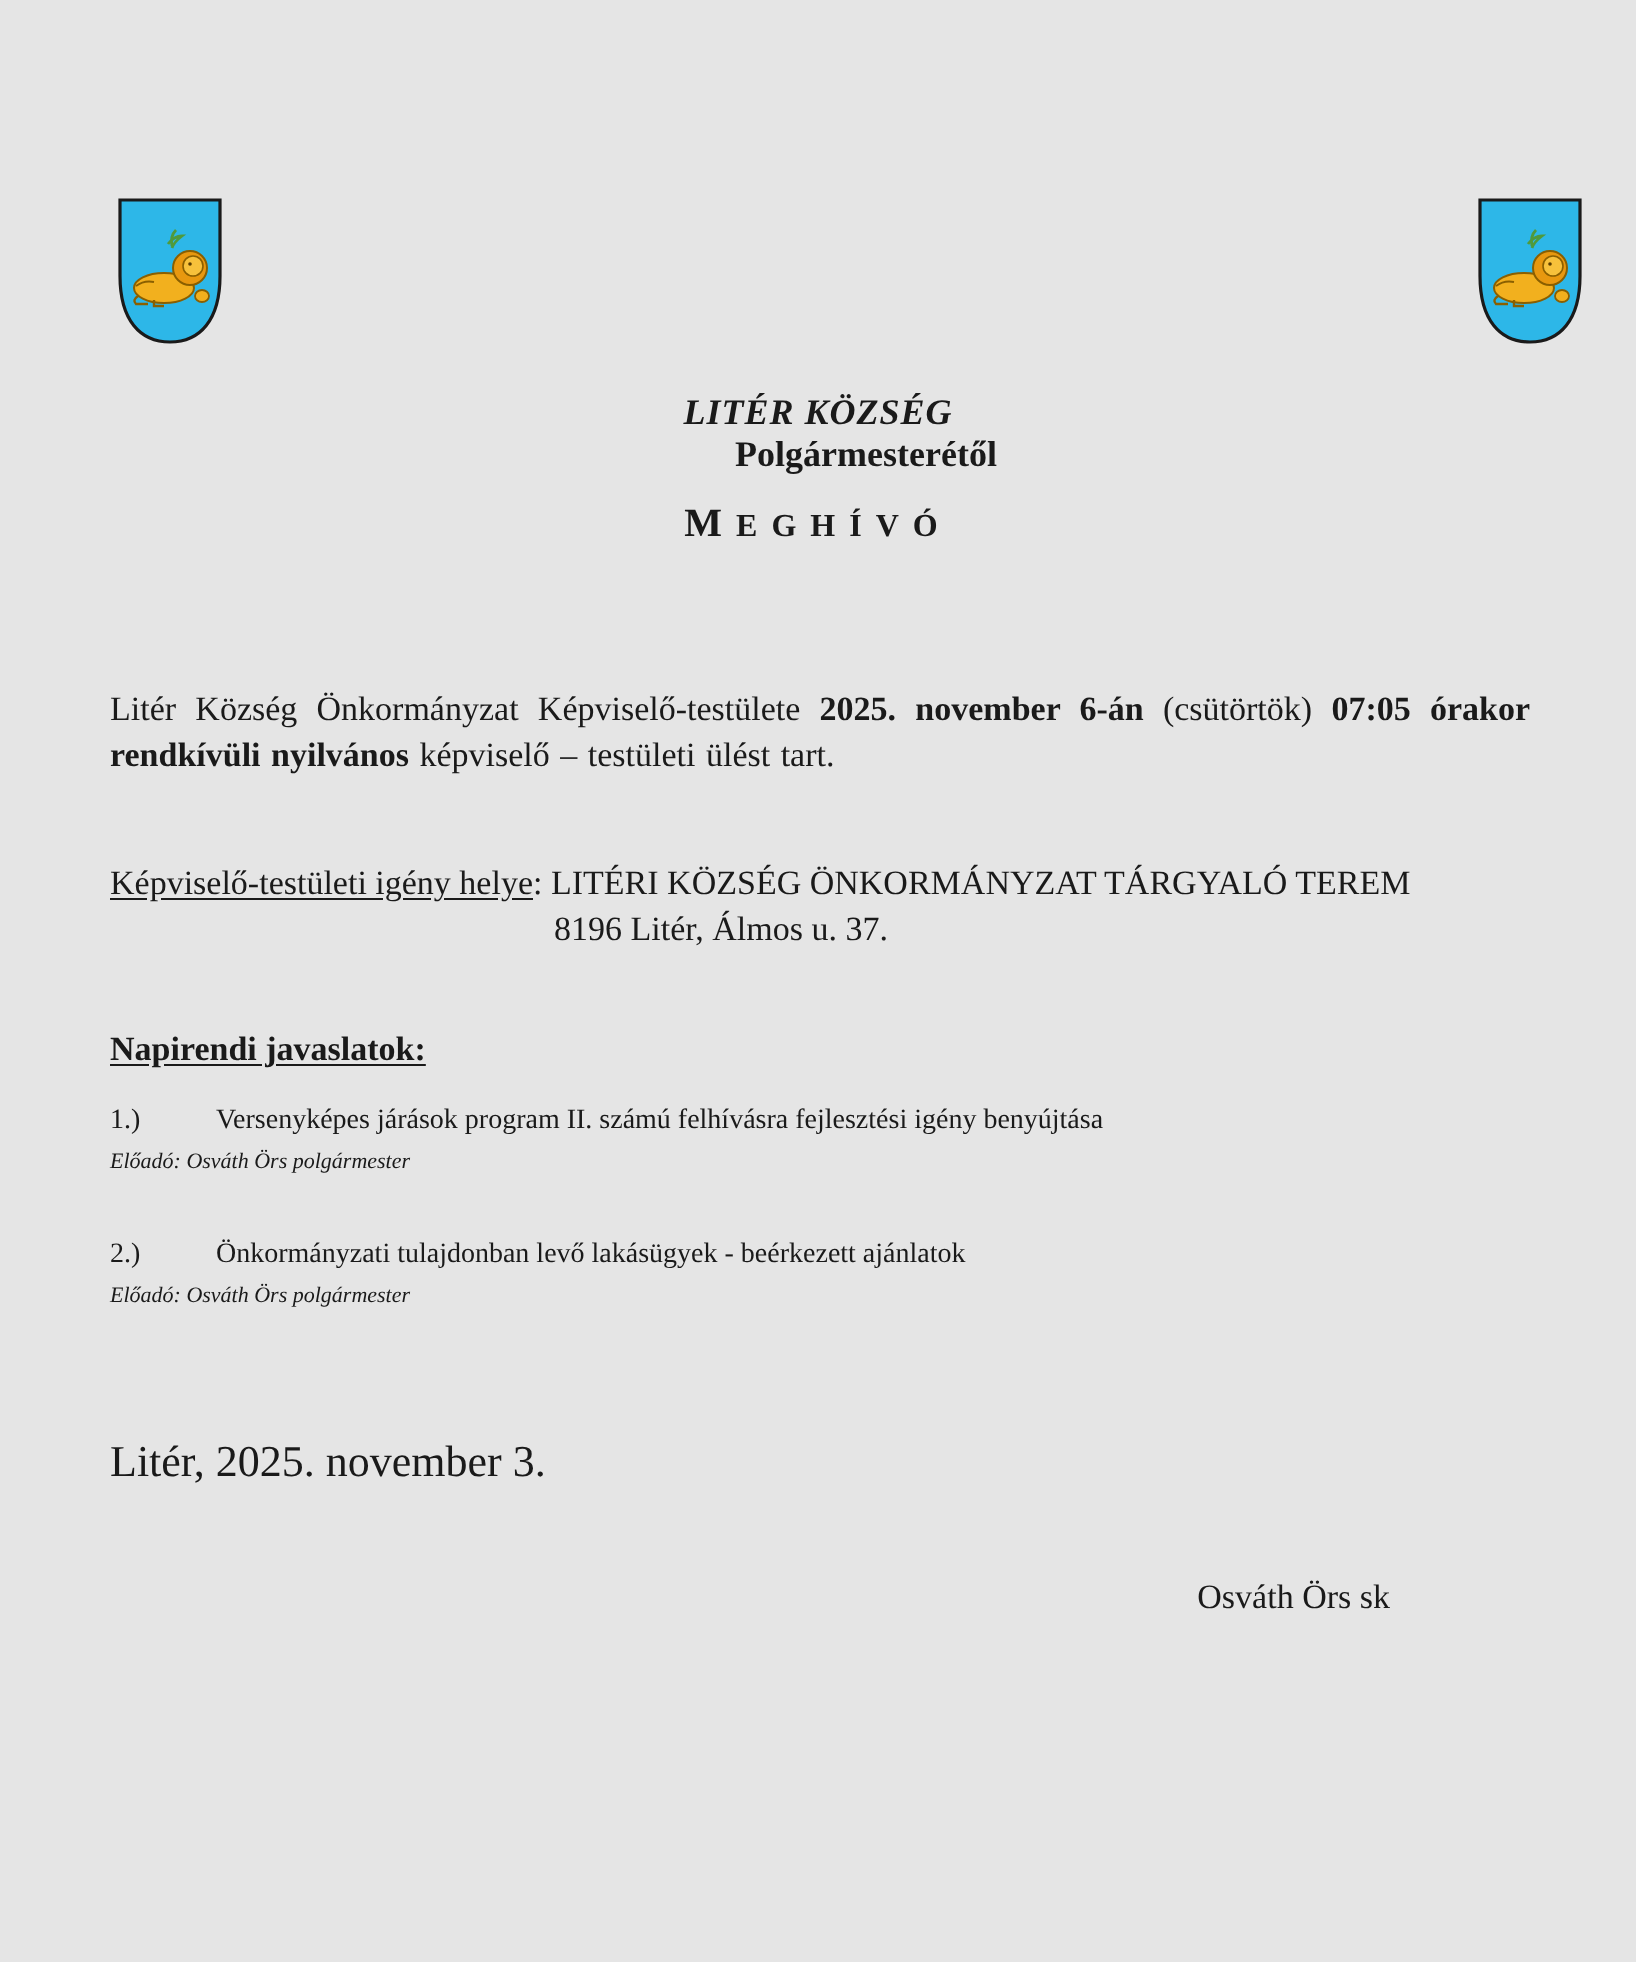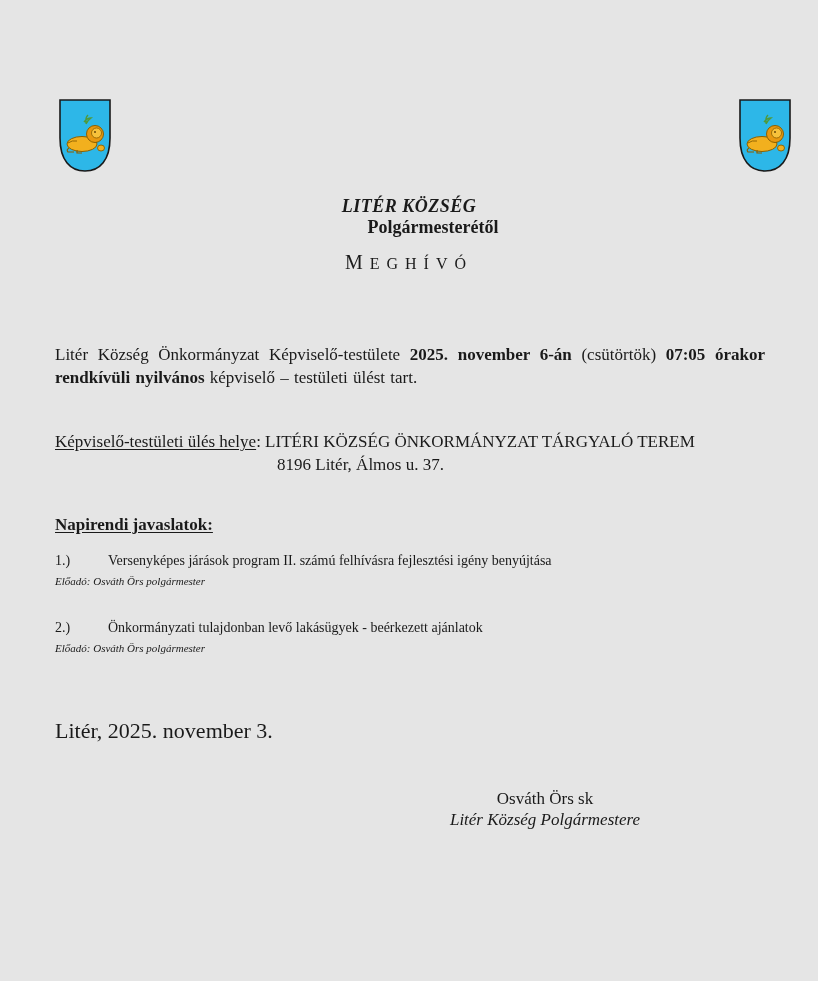--- a/index.html
+++ b/index.html
@@ -18,21 +18,21 @@
   .crest-right { left: 737px; }
 
   
   .header { text-align: center; padding-top: 196px; }
   .muni-title {
     font-size: 18px; font-weight: bold; font-style: italic;
     line-height: 21px; letter-spacing: 0.5px;
   }
   .office-title { font-size: 18px; font-weight: bold; line-height: 21px; margin-left: 48px; }
   .doc-type {
-    margin-top: 12px; font-size: 16px; font-weight: normal;
+    margin-top: 12px; font-size: 16px; font-weight: bold;
     letter-spacing: 7px; line-height: 24px;
   }
   .doc-type::first-letter { font-size: 20px; }
 
   
   .intro {
     margin: 67px 53px 0 55px;
     font-size: 17px; line-height: 23px;
     text-align: justify; word-spacing: 1px;
   }
@@ -54,21 +54,21 @@
   .agenda-item { margin: 26px 53px 0 55px; }
   .agenda-item.first { margin-top: 15px; }
   .item-title-row { font-size: 14px; font-weight: normal; line-height: 21px; }
   .item-number { display: inline-block; width: 53px; }
   .item-presenter { font-size: 11px; font-style: italic; line-height: 20px; }
 
   
   .dateline { margin: 61px 0 0 55px; font-size: 22px; line-height: 23px; }
   .signature {
     margin-top: 46px; margin-left: 395px; width: 300px;
-    text-align: center; font-size: 17px; line-height: 21px;
+    text-align: right; font-size: 17px; line-height: 21px;
   }
   .signer-title { font-style: italic; }
 </style>
 </head>
 <body>
 
 <div class="page">
 
   <div class="crest crest-left">
     <svg width="56" height="76" viewBox="0 0 56 76">
@@ -102,36 +102,35 @@
 
   <div class="header">
     <div class="muni-title">LITÉR KÖZSÉG</div>
     <div class="office-title">Polgármesterétől</div>
     <div class="doc-type">MEGHÍVÓ</div>
   </div>
 
   <p class="intro"><span>Litér Község Önkormányzat Képviselő-testülete </span><span class="b">2025. november 6-án</span><span> (csütörtök) </span><span class="b">07:05 órakor rendkívüli nyilvános</span><span> képviselő – testületi ülést tart.</span></p>
 
   <div class="location">
-    <div class="location-line1"><span class="u">Képviselő-testületi ülés helye</span><span>: </span><span>LITÉRI KÖZSÉG ÖNKORMÁNYZAT TÁRGYALÓ TEREM</span></div>
+    <div class="location-line1"><span class="u">Képviselő-testületi igény helye</span><span>: </span><span>LITÉRI KÖZSÉG ÖNKORMÁNYZAT TÁRGYALÓ TEREM</span></div>
     <div class="location-line2">8196 Litér, Álmos u. 37.</div>
   </div>
 
   <div class="agenda-heading">Napirendi javaslatok:</div>
 
   <div class="agenda-item first">
     <div class="item-title-row"><span class="item-number">1.)</span><span>Versenyképes járások program II. számú felhívásra fejlesztési igény benyújtása</span></div>
     <div class="item-presenter">Előadó: Osváth Örs polgármester</div>
   </div>
 
   <div class="agenda-item">
     <div class="item-title-row"><span class="item-number">2.)</span><span>Önkormányzati tulajdonban levő lakásügyek - beérkezett ajánlatok</span></div>
     <div class="item-presenter">Előadó: Osváth Örs polgármester</div>
   </div>
 
   <div class="dateline">Litér, 2025. november 3.</div>
 
   <div class="signature">
     <div class="signer-name">Osváth Örs sk</div>
-    <div class="signer-title">Litér Község Polgármestere</div>
   </div>
 
 </div>
 
 </body></html>

